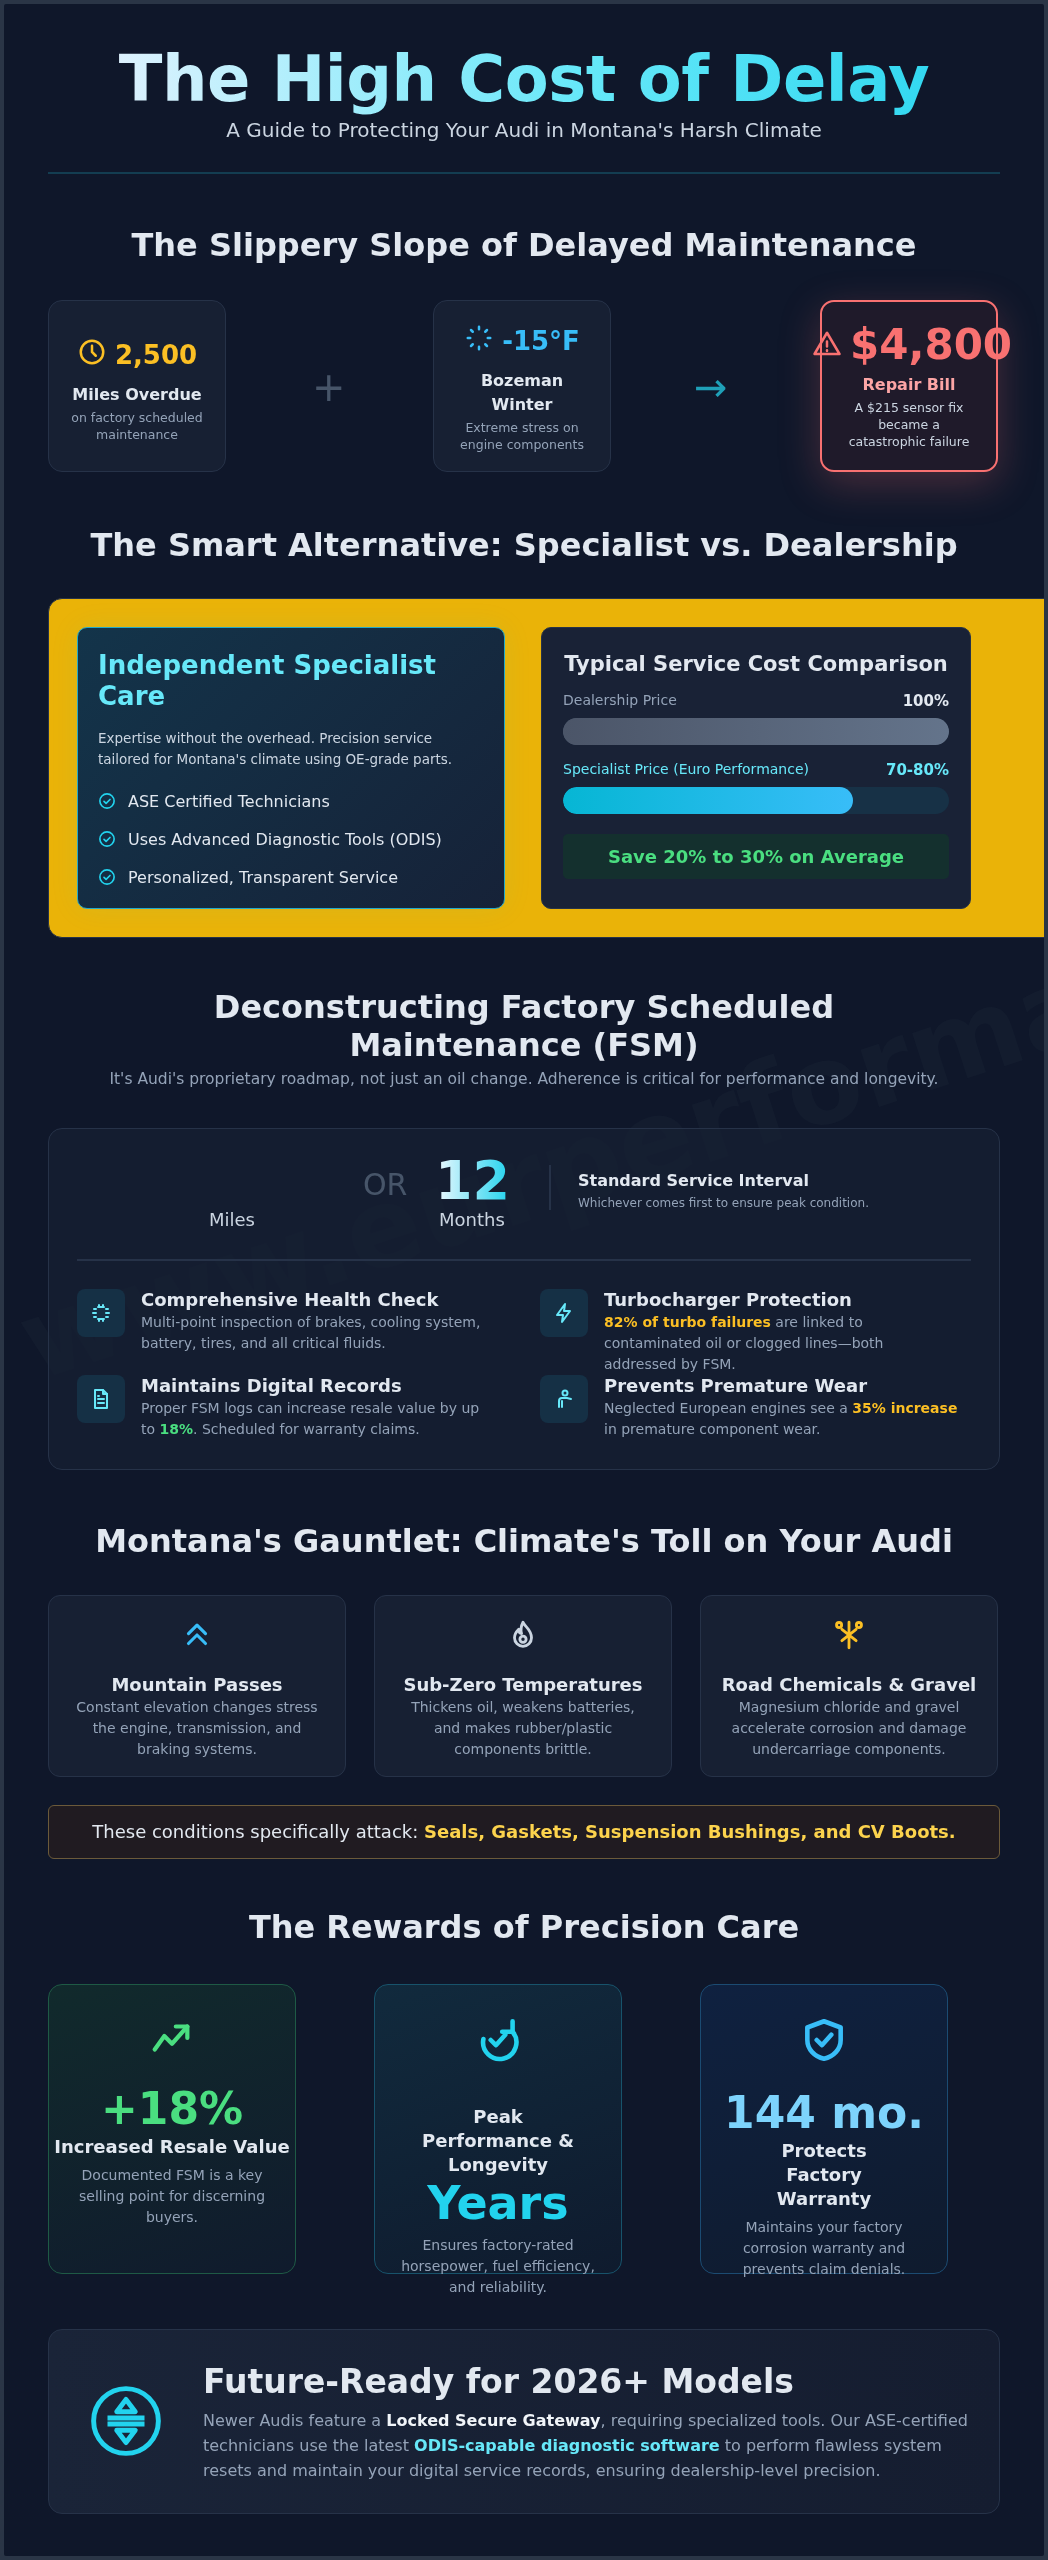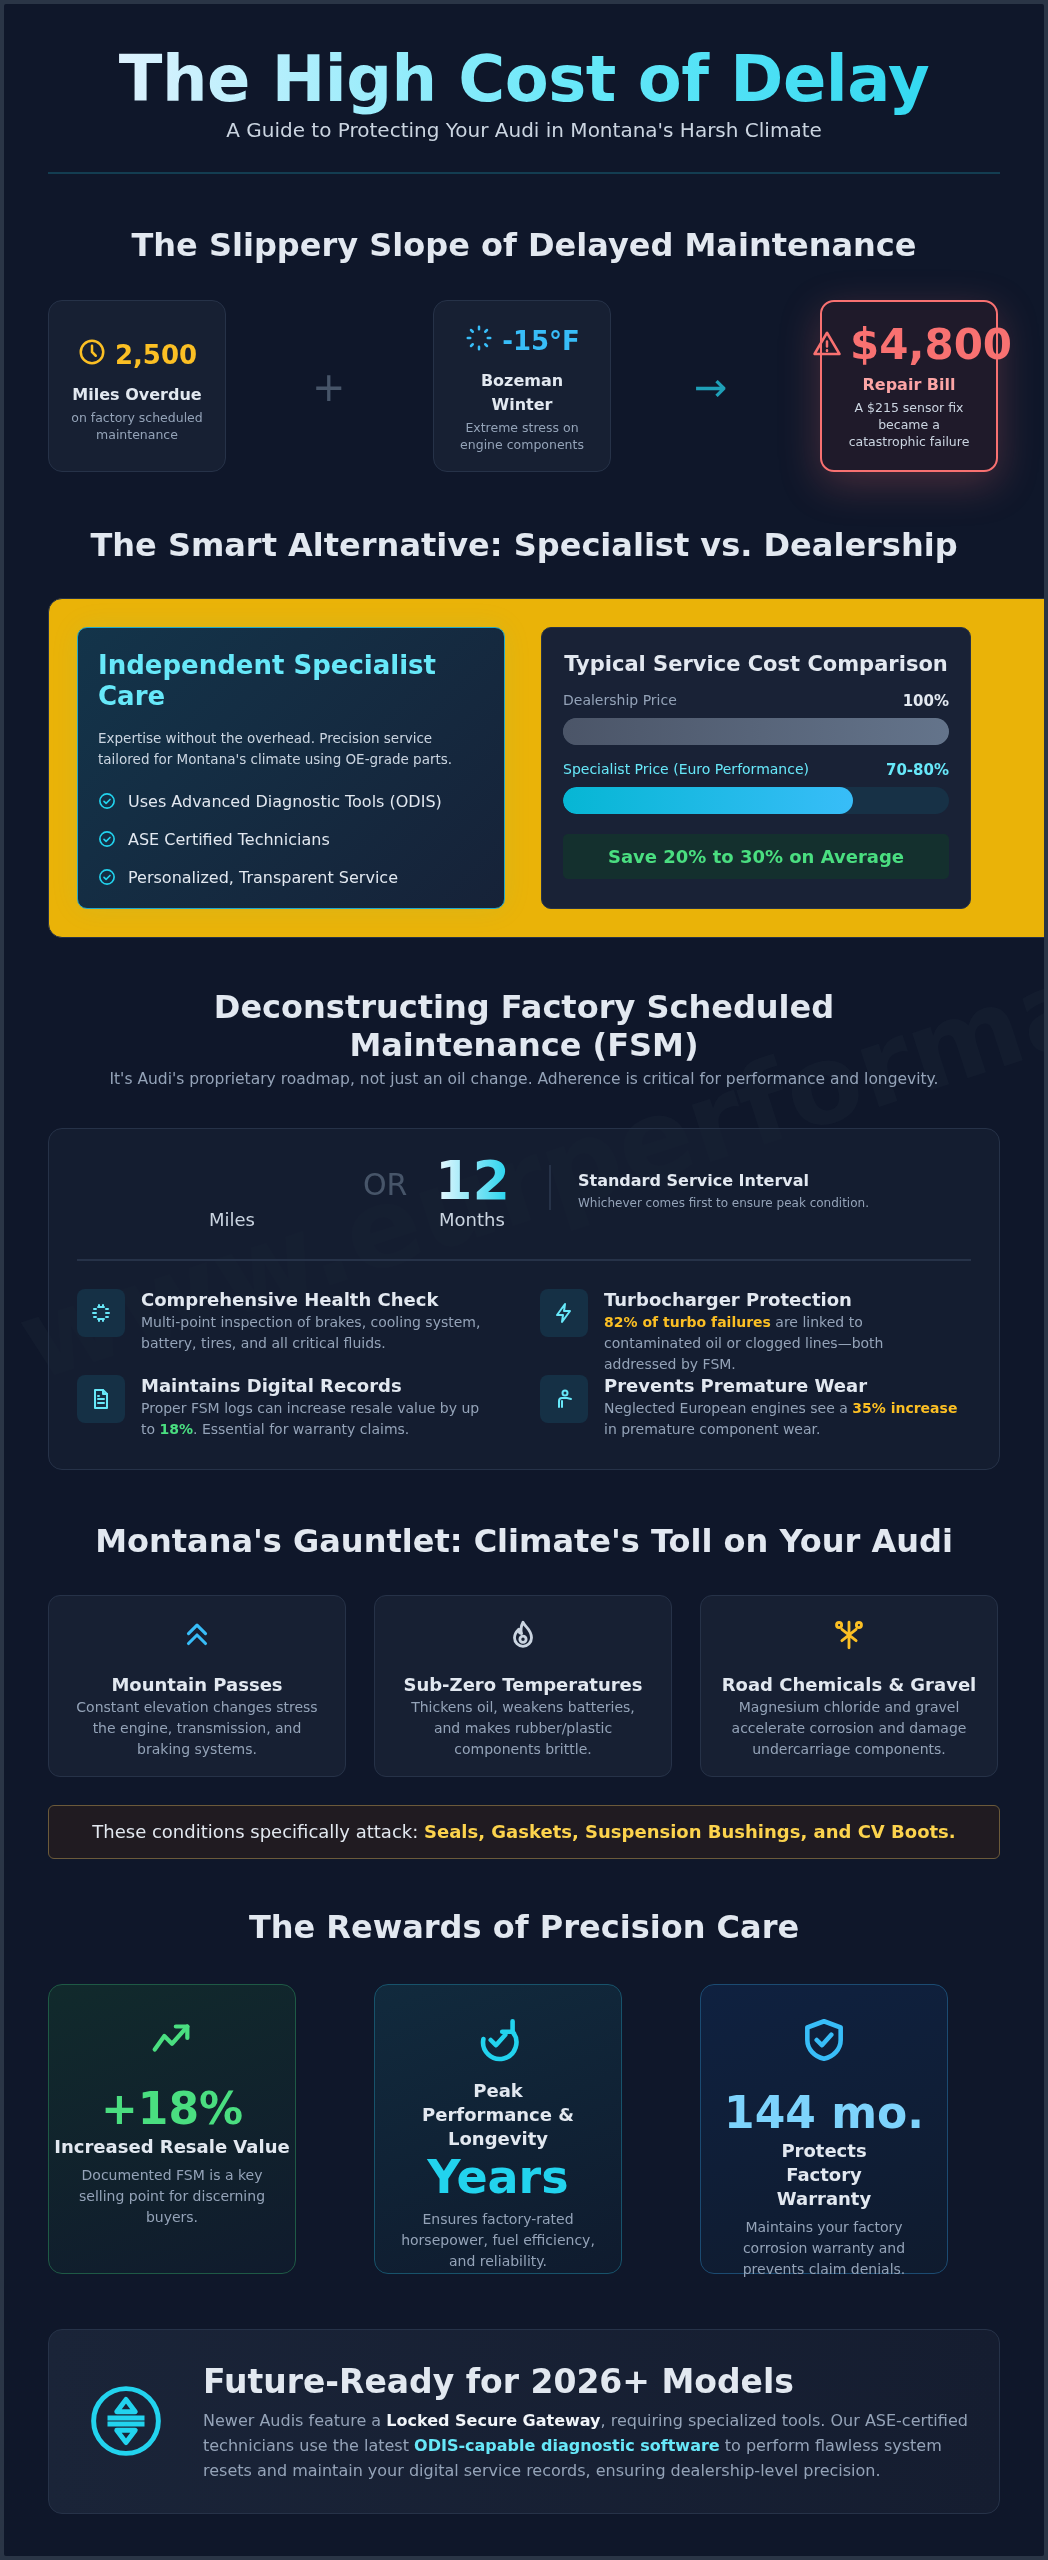--- a/index.html
+++ b/index.html
@@ -191,28 +191,28 @@
   <div class="alt-wrap">
     <div class="spec-card">
       <h3>Independent Specialist Care</h3>
       <p>Expertise without the overhead. Precision service tailored for Montana's climate using OE-grade parts.</p>
       <ul>
         <li>
           <svg width="18" height="18" viewBox="0 0 24 24" fill="none" stroke="#22d3ee" stroke-width="2.2">
               <circle cx="12" cy="12" r="9.5"></circle>
               <path d="M8 12.5l2.8 2.7L16 10" stroke-linecap="round" stroke-linejoin="round"></path>
             </svg>
-          <span>Uses Advanced Diagnostic Tools (ODIS)</span>
+          <span>ASE Certified Technicians</span>
         </li>
         <li>
           <svg width="18" height="18" viewBox="0 0 24 24" fill="none" stroke="#22d3ee" stroke-width="2.2">
               <circle cx="12" cy="12" r="9.5"></circle>
               <path d="M8 12.5l2.8 2.7L16 10" stroke-linecap="round" stroke-linejoin="round"></path>
             </svg>
-          <span>ASE Certified Technicians</span>
+          <span>Uses Advanced Diagnostic Tools (ODIS)</span>
         </li>
         <li>
           <svg width="18" height="18" viewBox="0 0 24 24" fill="none" stroke="#22d3ee" stroke-width="2.2">
               <circle cx="12" cy="12" r="9.5"></circle>
               <path d="M8 12.5l2.8 2.7L16 10" stroke-linecap="round" stroke-linejoin="round"></path>
             </svg>
           <span>Personalized, Transparent Service</span>
         </li>
       </ul>
     </div>
@@ -276,21 +276,21 @@
 
     <div class="feat" style="left:28px; top:246px">
       <div class="ic">
         <svg width="24" height="24" viewBox="0 0 24 24" fill="none" stroke="#67e8f9" stroke-width="2" stroke-linejoin="round">
             <path d="M6 3h8l4 4v14H6z"></path>
             <path d="M14 3v4h4M9 12h6M9 16h6M9 9h1" stroke-linecap="round"></path>
           </svg>
       </div>
       <div>
         <h4>Maintains Digital Records</h4>
-        <p><span>Proper FSM logs can increase resale value by up to </span><span class="hl-g">18%</span><span>. Essential for warranty claims.</span></p>
+        <p><span>Proper FSM logs can increase resale value by up to </span><span class="hl-g">18%</span><span>. Scheduled for warranty claims.</span></p>
       </div>
     </div>
 
     <div class="feat" style="left:491px; top:246px">
       <div class="ic">
         <svg width="24" height="24" viewBox="0 0 24 24" fill="none" stroke="#67e8f9" stroke-width="2" stroke-linecap="round">
             <circle cx="13" cy="6" r="2.5"></circle>
             <path d="M7 20v-6c0-2 1-3 3-3h5l4 1M10 14v6"></path>
           </svg>
       </div>
@@ -343,21 +343,21 @@
     <h4>Increased Resale Value</h4>
     <p style="margin-top:6px">Documented FSM is a key selling point for discerning buyers.</p>
   </div>
 
   <div class="r-card teal" style="left:370px">
     <svg width="50" height="50" viewBox="0 0 24 24" fill="none" stroke="#22d3ee" stroke-width="2.2" stroke-linecap="round" stroke-linejoin="round">
         <path d="M19 8a8 8 0 1 1-14 3.5"></path>
         <path d="M19 3v5h-5"></path>
         <path d="M8.5 12l2.5 2.5 4.5-5"></path>
       </svg>
-    <h4 style="margin-top:10px; padding:0 40px">Peak Performance &amp; Longevity</h4>
+    <h4 style="margin-top:36px; padding:0 40px">Peak Performance &amp; Longevity</h4>
     <div class="big" style="color:#22d3ee; font-size:46px">Years</div>
     <p style="margin-top:6px">Ensures factory-rated horsepower, fuel efficiency, and reliability.</p>
   </div>
 
   <div class="r-card blue" style="left:696px">
     <svg width="50" height="50" viewBox="0 0 24 24" fill="none" stroke="#38bdf8" stroke-width="2.2" stroke-linejoin="round">
         <path d="M12 3l8 3v6c0 4.5-3.5 8-8 9-4.5-1-8-4.5-8-9V6z"></path>
         <path d="M8.5 12l2.5 2.5 4.5-5" stroke-linecap="round"></path>
       </svg>
     <div class="big" style="color:#7dd3fc; margin-top:18px">144 mo.</div>

